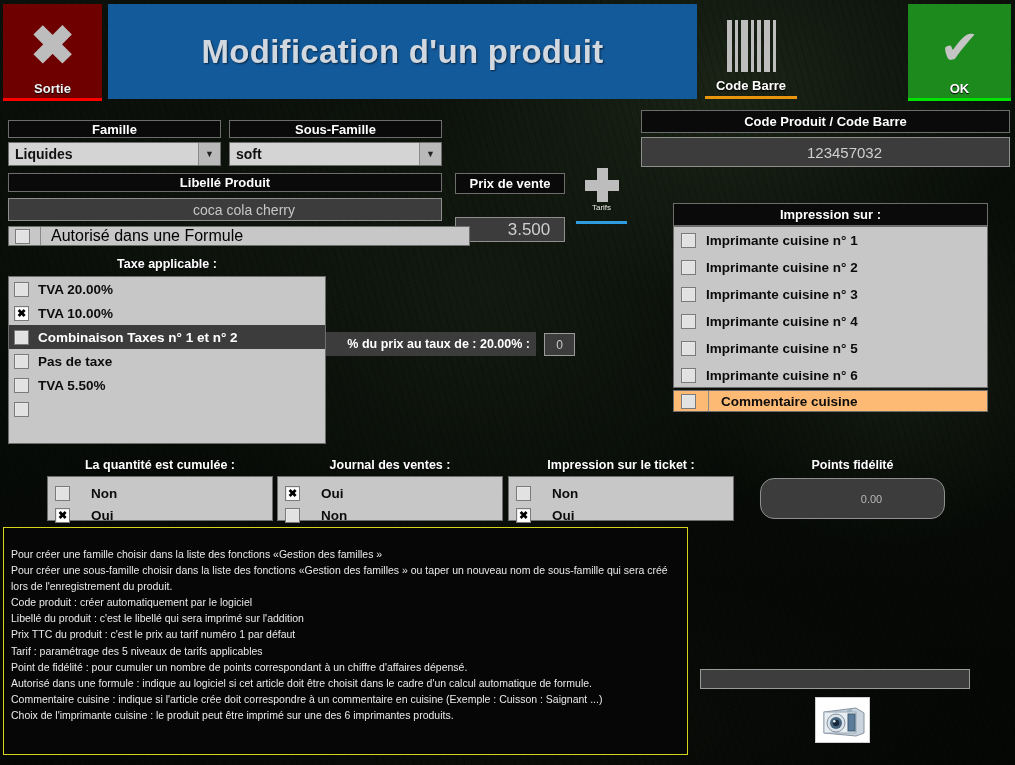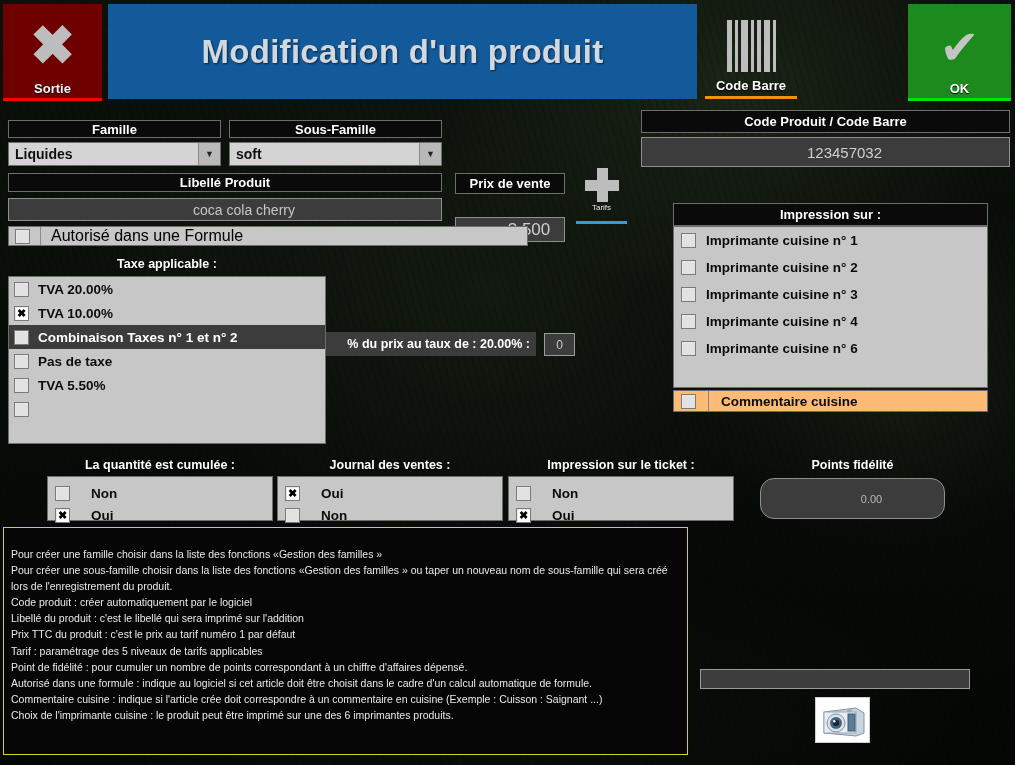--- a/index.html
+++ b/index.html
@@ -125,21 +125,21 @@
   }
   .tarifs .plus::before, .tarifs .plus::after {
     content:""; position:absolute; background:#bdbdbd;
   }
   .tarifs .plus::before { left:12px; top:0; width:11px; height:34px; }
   .tarifs .plus::after  { top:12px; left:0; height:11px; width:34px; }
   .tarifs .lbl { font-size:8px; color:#e7e7e7; margin-top:1px; }
   .tarifs .ul  { position:absolute; bottom:-2px; left:0; width:51px; height:3px; background:#2d9de0; }
 
   #formule-row {
-    position:absolute; left:8px; top:226px; width:520px; height:20px;
+    position:absolute; left:8px; top:226px; width:462px; height:20px;
     background:#c7c7c7; border:1px solid #6d6d6d; display:flex; align-items:center; padding-left:6px; gap:10px;
   }
   #formule-row .bar { width:1px; height:100%; background:#8a8a8a; }
 
   #taxe-lbl {
     position:absolute; left:8px; top:257px; width:318px; height:16px;
     font-size:12.5px; font-weight:bold; color:#ffffff; text-align:center; text-shadow:0 1px 1px #000;
   }
   #taxe-panel { position:absolute; left:8px; top:276px; width:318px; height:168px; }
   #taxe-panel .trow { height:24px; display:flex; align-items:center; padding-left:5px; gap:9px; cursor:pointer; }
@@ -319,20 +319,24 @@
   <div class="irow">
     <span class="chk dim"></span>
     <span class="txt">Imprimante cuisine n° 3</span>
   </div>
   <div class="irow">
     <span class="chk dim"></span>
     <span class="txt">Imprimante cuisine n° 4</span>
   </div>
   <div class="irow">
     <span class="chk dim"></span>
+    <span class="txt">Imprimante cuisine n° 5</span>
+  </div>
+  <div class="irow">
+    <span class="chk dim"></span>
     <span class="txt">Imprimante cuisine n° 6</span>
   </div>
 </div>
 
 <div id="comm-row">
   <span class="chk dim"></span>
   <span class="bar"></span>
   <span class="txt">Commentaire cuisine</span>
 </div>
 

